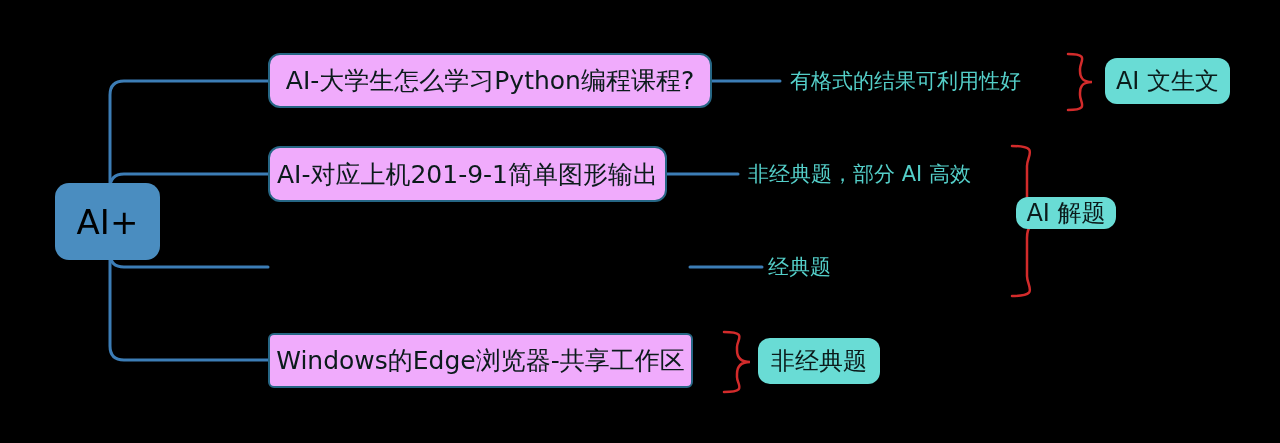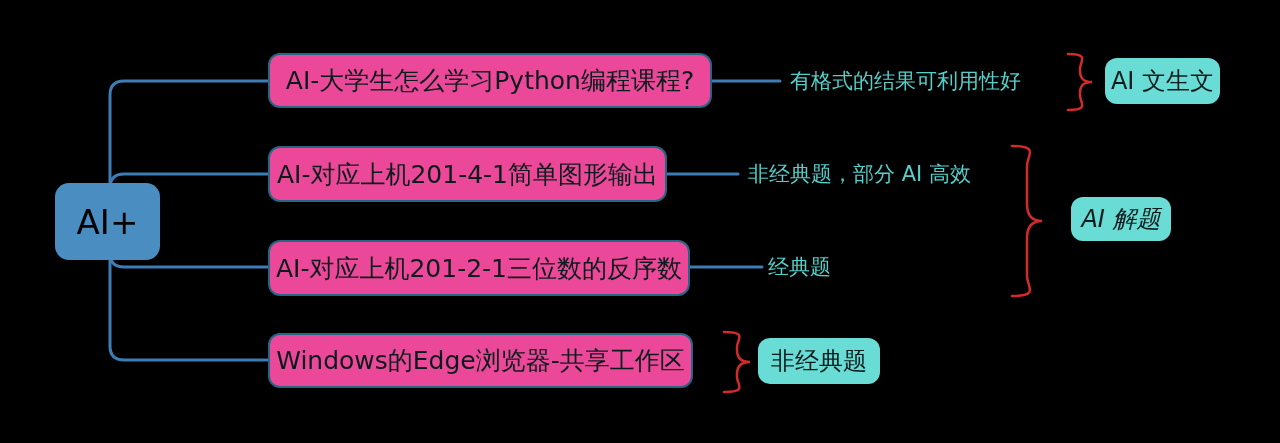--- a/index.html
+++ b/index.html
@@ -31,49 +31,49 @@
     box-sizing: border-box;
   }
   .root-node {
     left: 55px; top: 183px; width: 105px; height: 77px;
     background: #4a8dc0;
     border-radius: 14px;
     color: #000000;
     font-size: 34px;
   }
   .topic {
-    background: #ec4899;
+    background: #f0abfc;
     border: 2px solid #266684;
     border-radius: 12px;
     color: #0b1b1b;
     font-size: 25px;
   }
   .topic-1 { left: 268px; top: 53px;  width: 444px; height: 55px; }
   .topic-2 { left: 268px; top: 146px; width: 399px; height: 56px; }
   .topic-3 { left: 268px; top: 240px; width: 422px; height: 56px; }
-  .topic-4 { left: 268px; top: 333px; width: 425px; height: 55px; }
+  .topic-4 { left: 268px; top: 333px; width: 425px; height: 55px; border-radius: 6px; }
   .note {
     position: absolute;
     height: 26px;
     line-height: 26px;
     color: #54cfc9;
     font-size: 21px;
     white-space: nowrap;
   }
   .note-1 { left: 790px; top: 68px; }
   .note-2 { left: 748px; top: 161px; }
   .note-3 { left: 768px; top: 254px; text-align: right; }
   .category {
     background: #69dcd5;
     border-radius: 12px;
     color: #0b1b1b;
     font-size: 24px;
   }
-  .category-1 { left: 1105px; top: 58px;  width: 115px; height: 46px; }
-  .category-2 { left: 1071px; top: 197px; width: 100px; height: 44px; font-style: italic; }
+  .category-1 { left: 1105px; top: 58px;  width: 125px; height: 46px; }
+  .category-2 { left: 1016px; top: 197px; width: 100px; height: 32px; }
   .category-3 { left: 758px;  top: 338px; width: 122px; height: 46px; }
 </style>
 </head>
 <body>
 
 <div class="canvas">
 
   <svg class="wires" viewBox="0 0 1280 443" xmlns="http://www.w3.org/2000/svg">
     <g fill="none" stroke="#3c7db6" stroke-width="3" stroke-linecap="round">
       <path d="M 268 81 L 124 81 Q 110 81 110 95 L 110 346 Q 110 360 124 360 L 268 360"></path>
@@ -94,24 +94,21 @@
   </svg>
 
   <div class="node root-node">
     <span>AI+</span>
   </div>
 
   <div class="node topic topic-1">
     <span>AI-大学生怎么学习Python编程课程?</span>
   </div>
   <div class="node topic topic-2">
-    <span>AI-对应上机201-4-1简单图形输出</span>
-  </div>
-  <div class="node topic topic-3">
-    <span>AI-对应上机201-2-1三位数的反序数</span>
+    <span>AI-对应上机201-9-1简单图形输出</span>
   </div>
   <div class="node topic topic-4">
     <span>Windows的Edge浏览器-共享工作区</span>
   </div>
 
   <div class="note note-1">有格式的结果可利用性好</div>
   <div class="note note-2">非经典题，部分 AI 高效</div>
   <div class="note note-3">经典题</div>
 
   <div class="node category category-1">

